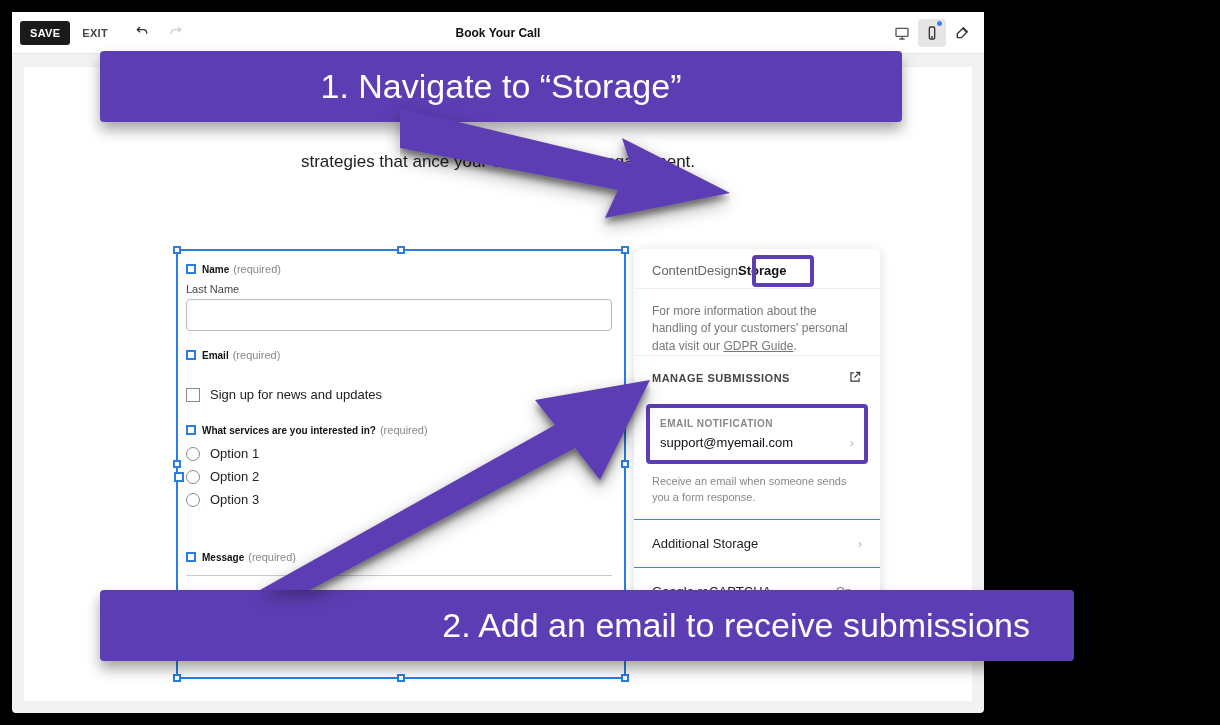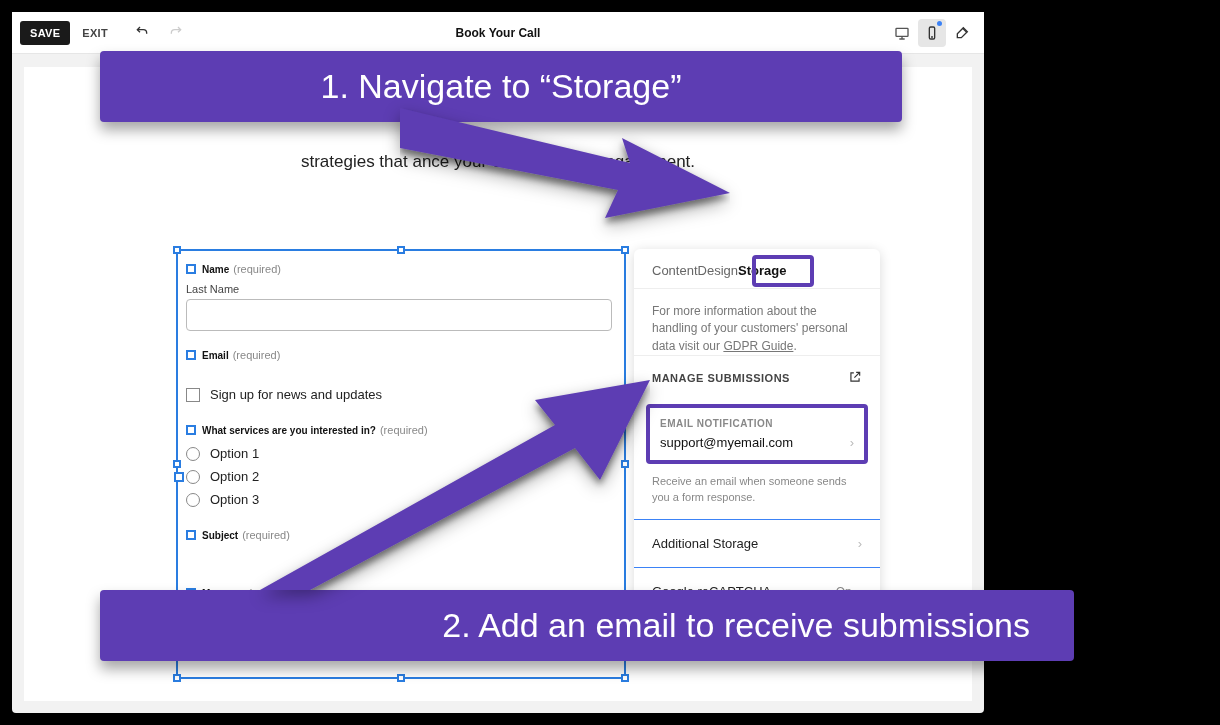--- a/index.html
+++ b/index.html
@@ -278,23 +278,20 @@
             <span class="marker" style="position:absolute;left:-12px;"></span>
             <span class="radio"></span>
             <span>Option 2</span>
           </div>
         <div class="opt-row">
             <span class="radio"></span>
             <span>Option 3</span>
           </div>
       </div>
 
-      <div class="field-group" style="margin-top:18px;">
-        <span class="marker"></span><span class="field-label">Subject</span><span class="req">(required)</span>
-      </div>
 
       <div class="field-group" style="margin-top:40px;">
         <span class="marker"></span><span class="field-label">Message</span><span class="req">(required)</span>
         <div style="height:1px;background:#ccc;margin-top:10px;"></div>
       </div>
     </div>
 
     <div class="panel">
       <div class="panel-tabs">
         <span class="tab">Content</span>

